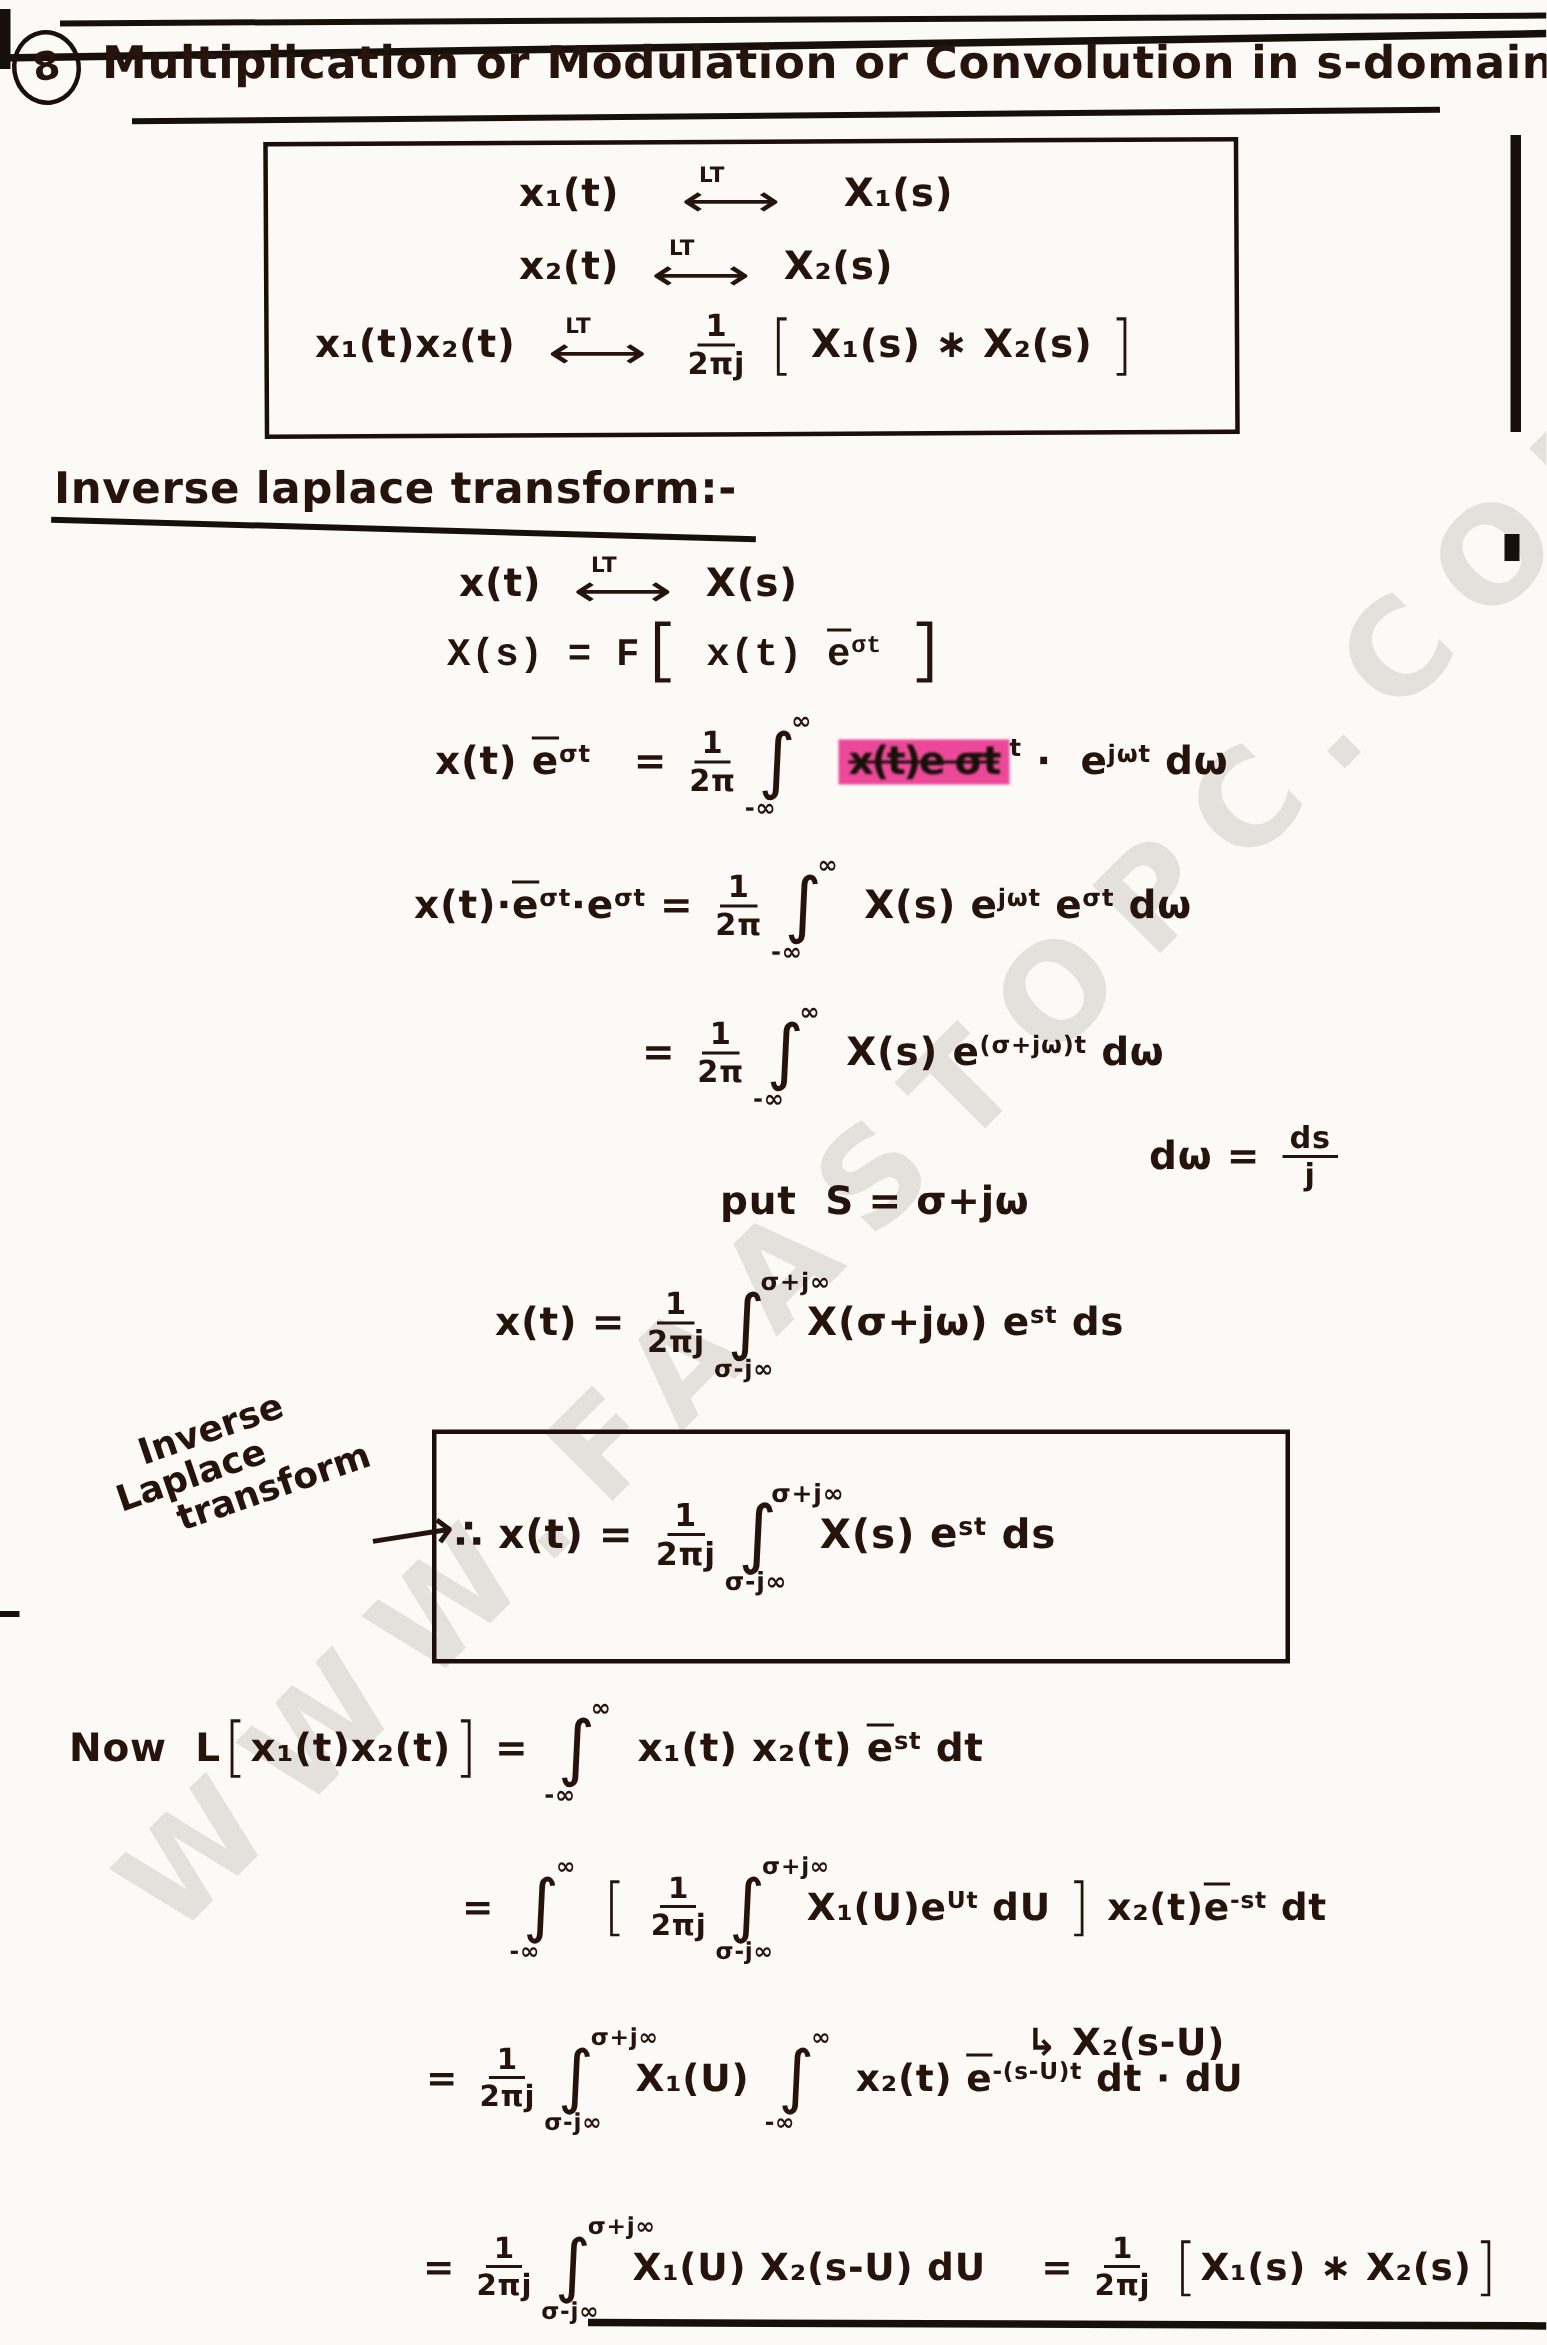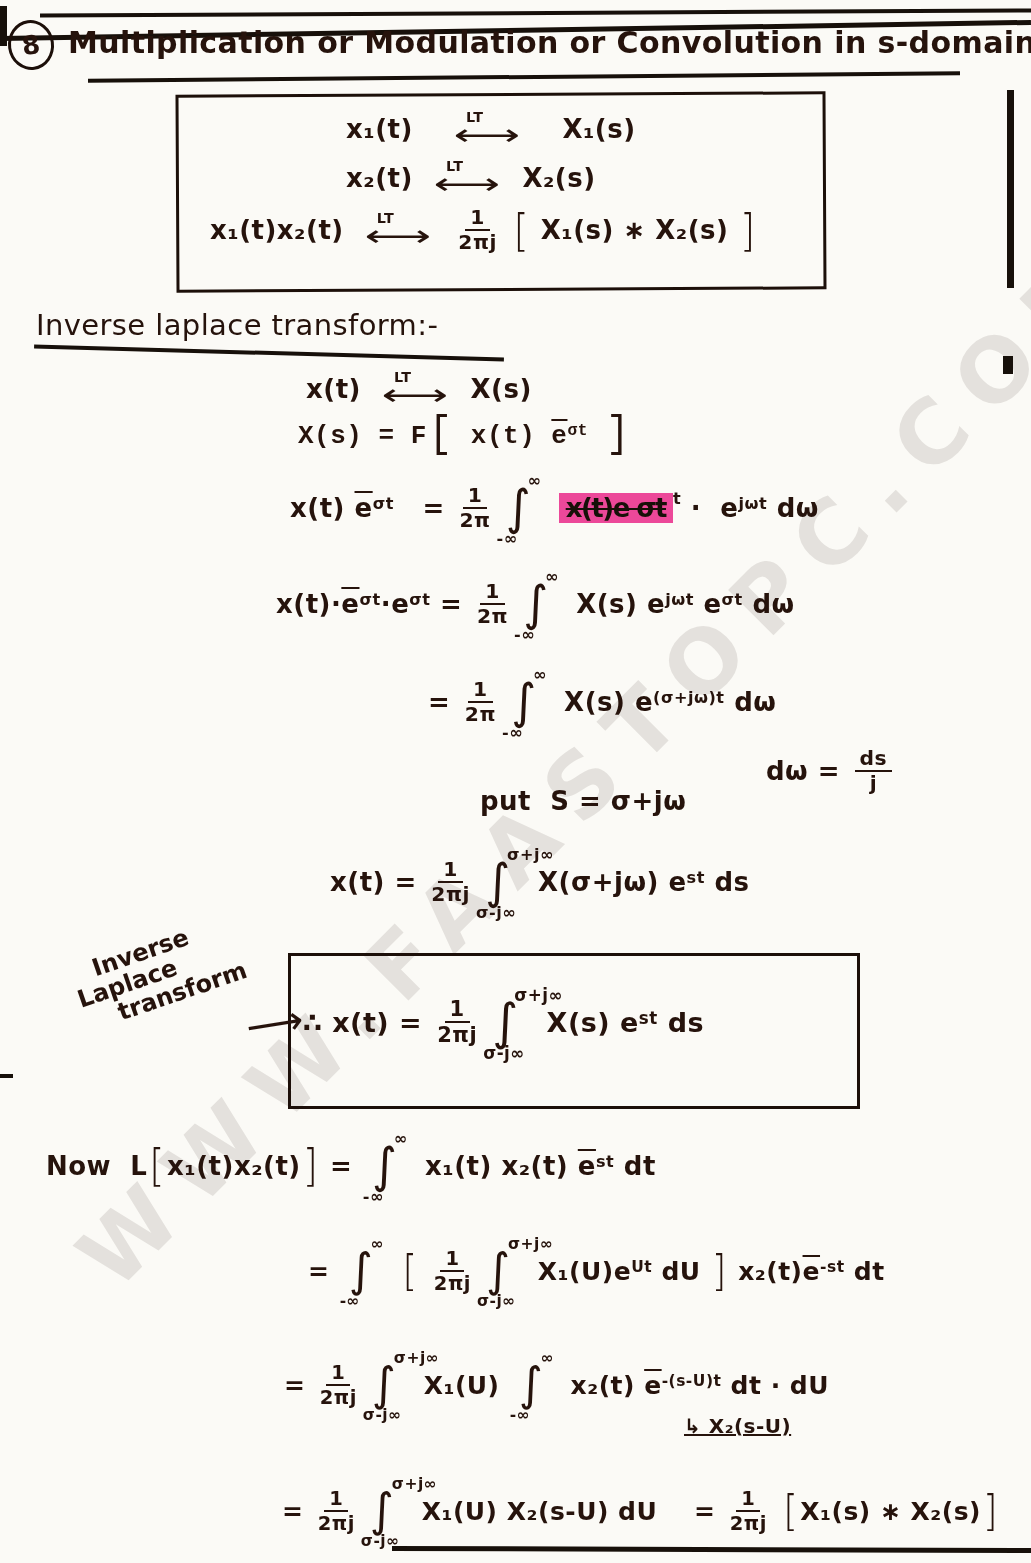--- a/index.html
+++ b/index.html
@@ -10,21 +10,21 @@
     color:#26130c;
   }
   
   .art{position:absolute;background:#17100a;z-index:2}
   
   #title-row{position:absolute;left:8px;top:20px;z-index:3;display:flex;align-items:flex-start;gap:14px}
   .qnum{width:40px;height:44px;border:3px solid #1c0f09;border-radius:50%;
         display:flex;align-items:center;justify-content:center;
         font-size:26px;font-weight:700;transform:rotate(-8deg)}
   .title{font-size:30px;font-weight:700;letter-spacing:.4px;padding-top:5px;white-space:nowrap}
-  #heading2{position:absolute;left:36px;top:308px;z-index:3;font-size:29px;font-weight:400;letter-spacing:.4px}
+  #heading2{position:absolute;left:36px;top:308px;z-index:3;font-size:29px;font-weight:700;letter-spacing:.4px}
   
   .fbox{position:absolute;border:3.5px solid #1c0f09;z-index:1;background:transparent}
   #pair-box{left:176px;top:93px;width:644px;height:192px;transform:rotate(-.3deg)}
   #result-box{left:288px;top:953px;width:566px;height:150px}
   
   #watermark{position:absolute;left:58px;top:1235px;z-index:0;
     transform:rotate(-45deg);transform-origin:0 0;
     font-size:88px;font-weight:700;letter-spacing:22px;white-space:nowrap;
     color:rgba(112,102,94,.16)}
   
@@ -99,15 +99,15 @@
     <div class="fline" style="left: 290px; top: 482px; font-size: 26px;"><span class="mtxt">x(t) </span><span class="etok"><span class="ebar">e</span><sup>σt</sup></span><span class="mtxt">   = </span><span class="frac"><span class="fn">1</span><span class="fd">2π</span></span><span class="int"><span class="iu">∞</span><span class="isym">∫</span><span class="id">-∞</span></span><span class="mtxt"> </span><span class="scribble">x(t)e σt</span><span class="tsup">t</span><span class="mtxt"> ·  </span><span class="etok"><span>e</span><sup>jωt</sup></span><span class="mtxt"> dω</span></div>
     <div class="fline" style="left: 276px; top: 578px; font-size: 26px;"><span class="mtxt">x(t)·</span><span class="etok"><span class="ebar">e</span><sup>σt</sup></span><span class="mtxt">·</span><span class="etok"><span>e</span><sup>σt</sup></span><span class="mtxt"> = </span><span class="frac"><span class="fn">1</span><span class="fd">2π</span></span><span class="int"><span class="iu">∞</span><span class="isym">∫</span><span class="id">-∞</span></span><span class="mtxt"> X(s) </span><span class="etok"><span>e</span><sup>jωt</sup></span><span class="mtxt"> </span><span class="etok"><span>e</span><sup>σt</sup></span><span class="mtxt"> dω</span></div>
     <div class="fline" style="left: 428px; top: 676px; font-size: 26px;"><span class="mtxt">= </span><span class="frac"><span class="fn">1</span><span class="fd">2π</span></span><span class="int"><span class="iu">∞</span><span class="isym">∫</span><span class="id">-∞</span></span><span class="mtxt"> X(s) </span><span class="etok"><span>e</span><sup>(σ+jω)t</sup></span><span class="mtxt"> dω</span></div>
     <div class="fline" style="left: 480px; top: 786px; font-size: 26px;"><span class="mtxt">put  S = σ+jω</span></div>
     <div class="fline" style="left: 766px; top: 748px; font-size: 26px;"><span class="mtxt">dω = </span><span class="frac"><span class="fn">ds</span><span class="fd">j</span></span></div>
     <div class="fline" style="left: 330px; top: 856px; font-size: 26px;"><span class="mtxt">x(t) = </span><span class="frac"><span class="fn">1</span><span class="fd">2πj</span></span><span class="int"><span class="iu">σ+j∞</span><span class="isym">∫</span><span class="id">σ-j∞</span></span><span class="mtxt"> X(σ+jω) </span><span class="etok"><span>e</span><sup>st</sup></span><span class="mtxt"> ds</span></div>
     <div class="fline" style="left: 303px; top: 996px; font-size: 27px;"><span class="mtxt">∴ x(t) = </span><span class="frac"><span class="fn">1</span><span class="fd">2πj</span></span><span class="int"><span class="iu">σ+j∞</span><span class="isym">∫</span><span class="id">σ-j∞</span></span><span class="mtxt"> X(s) </span><span class="etok"><span>e</span><sup>st</sup></span><span class="mtxt"> ds</span></div>
     <div class="fline" style="left: 46px; top: 1140px; font-size: 26px;"><span class="mtxt">Now  L</span><span class="big">[</span><span class="mtxt">x₁(t)x₂(t)</span><span class="big">]</span><span class="mtxt"> = </span><span class="int"><span class="iu">∞</span><span class="isym">∫</span><span class="id">-∞</span></span><span class="mtxt"> x₁(t) x₂(t) </span><span class="etok"><span class="ebar">e</span><sup>st</sup></span><span class="mtxt"> dt</span></div>
     <div class="fline" style="left: 308px; top: 1246px; font-size: 25px;"><span class="mtxt">= </span><span class="int"><span class="iu">∞</span><span class="isym">∫</span><span class="id">-∞</span></span><span class="mtxt"> </span><span class="big">[</span><span class="mtxt"> </span><span class="frac"><span class="fn">1</span><span class="fd">2πj</span></span><span class="int"><span class="iu">σ+j∞</span><span class="isym">∫</span><span class="id">σ-j∞</span></span><span class="mtxt"> X₁(U)</span><span class="etok"><span>e</span><sup>Ut</sup></span><span class="mtxt"> dU </span><span class="big">]</span><span class="mtxt"> x₂(t)</span><span class="etok"><span class="ebar">e</span><sup>-st</sup></span><span class="mtxt"> dt</span></div>
     <div class="fline" style="left: 284px; top: 1360px; font-size: 25px;"><span class="mtxt">= </span><span class="frac"><span class="fn">1</span><span class="fd">2πj</span></span><span class="int"><span class="iu">σ+j∞</span><span class="isym">∫</span><span class="id">σ-j∞</span></span><span class="mtxt"> X₁(U) </span><span class="int"><span class="iu">∞</span><span class="isym">∫</span><span class="id">-∞</span></span><span class="mtxt"> x₂(t) </span><span class="etok"><span class="ebar">e</span><sup>-(s-U)t</sup></span><span class="mtxt"> dt · dU</span></div>
-    <div class="fline" style="left: 684px; top: 1414px; font-size: 20px; text-decoration: underline;"><span class="mtxt">↳ X₂(s-U)</span></div>
+    <div class="fline" style="left: 684px; top: 1347px; font-size: 25px;"><span class="mtxt">↳ X₂(s-U)</span></div>
     <div class="fline" style="left: 282px; top: 1486px; font-size: 25px;"><span class="mtxt">= </span><span class="frac"><span class="fn">1</span><span class="fd">2πj</span></span><span class="int"><span class="iu">σ+j∞</span><span class="isym">∫</span><span class="id">σ-j∞</span></span><span class="mtxt"> X₁(U) X₂(s-U) dU    = </span><span class="frac"><span class="fn">1</span><span class="fd">2πj</span></span><span class="mtxt"> </span><span class="big">[</span><span class="mtxt">X₁(s) ∗ X₂(s)</span><span class="big">]</span></div>
   </div>
 
 </body></html>

